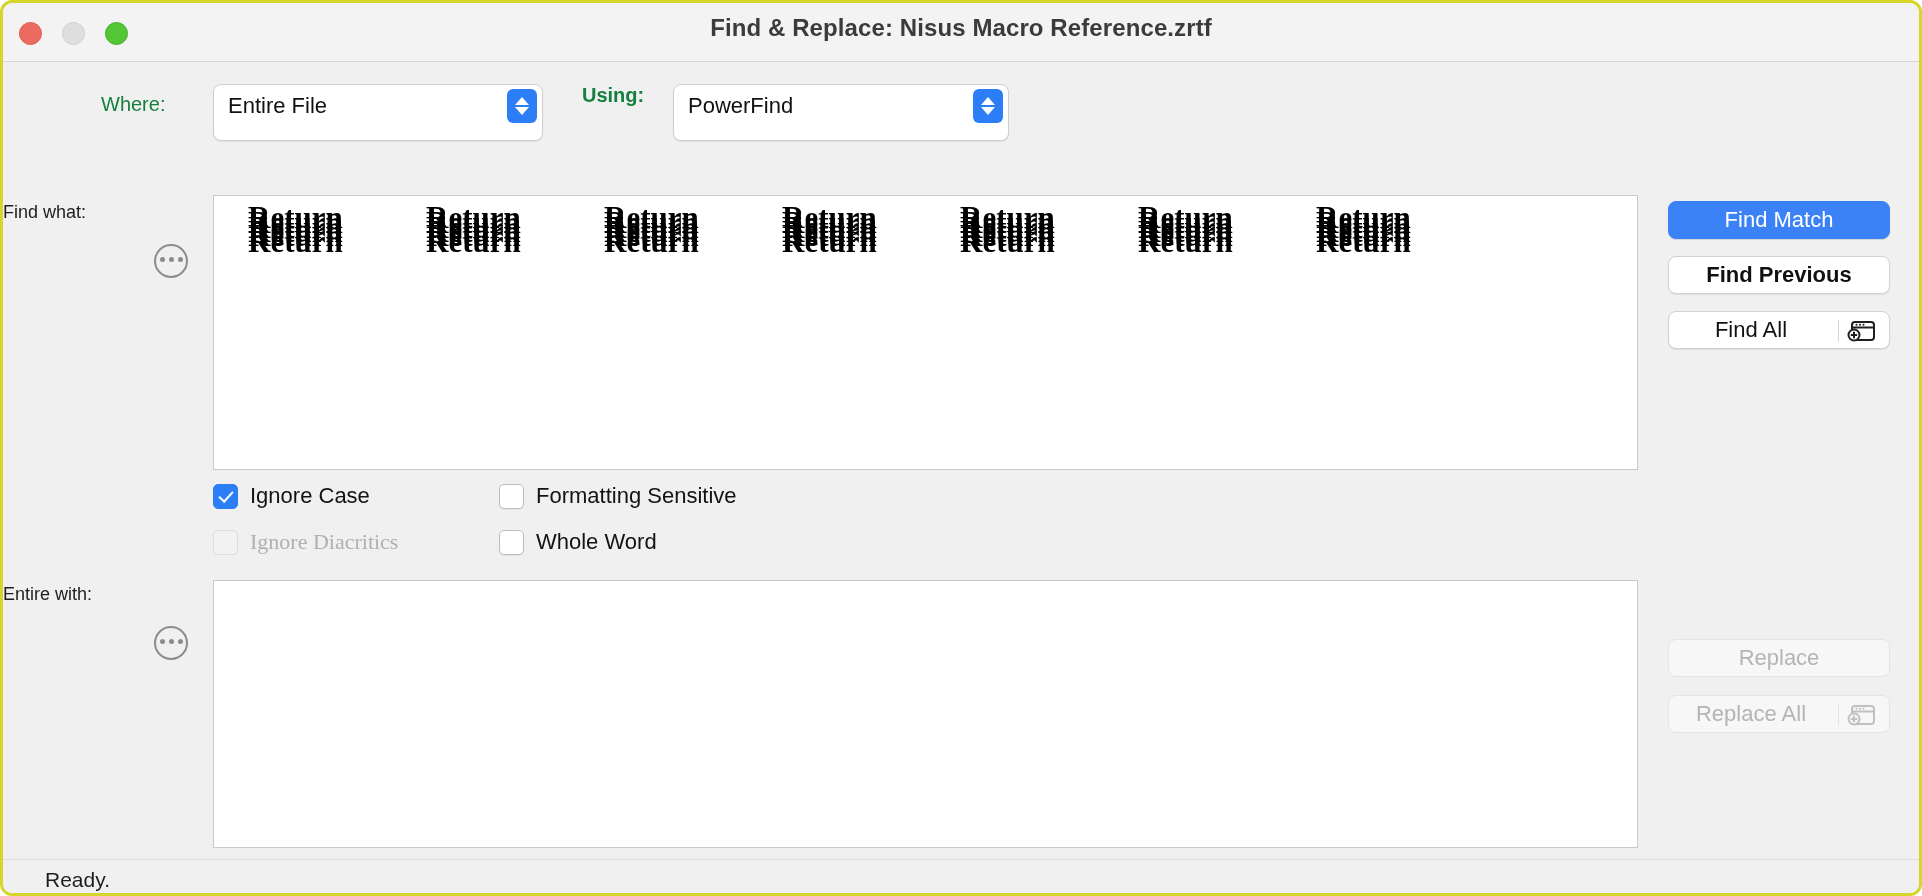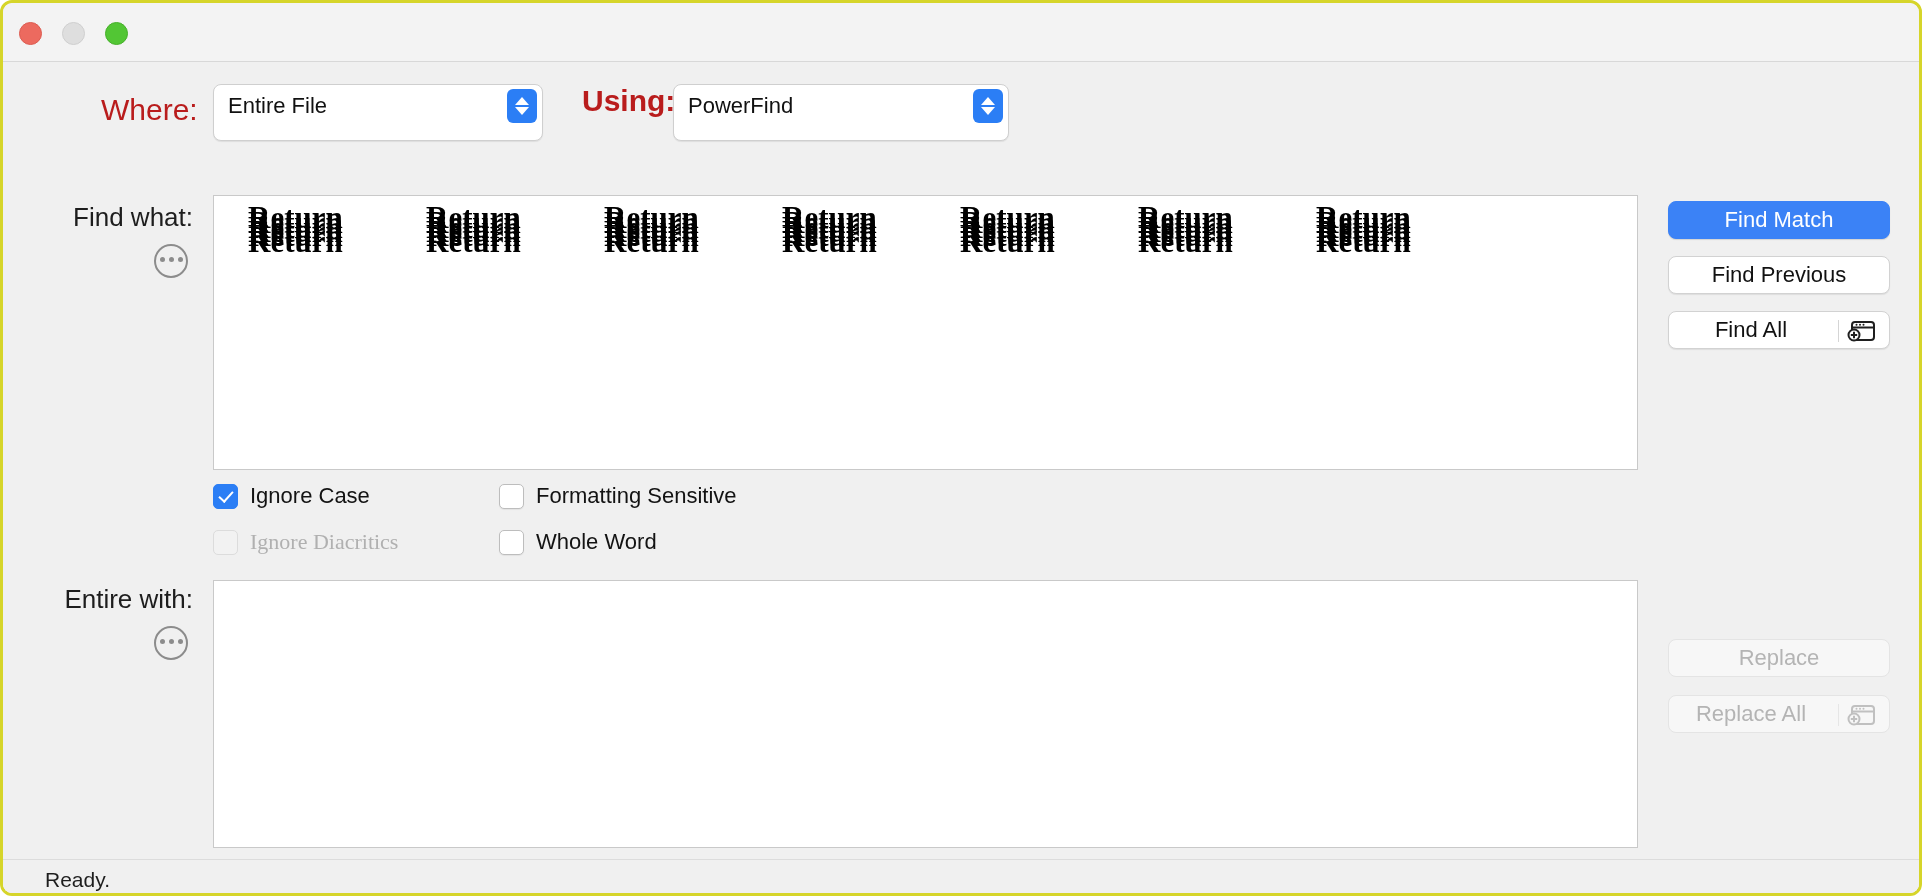--- a/index.html
+++ b/index.html
@@ -73,22 +73,22 @@
 
   
   .toprow {
     position: absolute;
     left: 0;
     top: 22px;
     height: 42px;
   }
   .fieldlabel {
     position: absolute;
-    font-size: 30px;
-    color: #b91c1c;
+    font-size: 20px;
+    color: #15803d;
     white-space: nowrap;
   }
   .popup {
     position: absolute;
     height: 57px;
     background: #ffffff;
     border: 1px solid #cfcfcf;
     border-radius: 8px;
     box-shadow: 0 1px 1px rgba(0,0,0,0.08);
     box-sizing: border-box;
@@ -123,23 +123,22 @@
     border-bottom: 8px solid #ffffff;
   }
   .stepper .chev.down {
     bottom: 8px;
     border-top: 8px solid #ffffff;
   }
 
   
   .sidelabel {
     position: absolute;
-    font-size: 26px;
+    font-size: 18px;
     color: #1d1d1d;
-    text-align: right;
     white-space: nowrap;
   }
   .ellipsis-btn {
     position: absolute;
     width: 34px;
     height: 34px;
     border: 2px solid #8c8c8c;
     border-radius: 50%;
     box-sizing: border-box;
   }
@@ -313,20 +312,21 @@
 <body>
 
 <div class="window">
 
   <div class="titlebar">
     <div class="traffic">
       <div class="light close"></div>
       <div class="light min"></div>
       <div class="light max"></div>
     </div>
+    <div class="title-text">Find &amp; Replace: Nisus Macro Reference.zrtf</div>
   </div>
 
   <div class="content">
 
     <div class="toprow">
       <div class="fieldlabel" style="left:98px; top:9px;">Where:</div>
       <div class="popup" style="left:210px; top:0; width:330px;">
         <div class="ptext">Entire File</div>
         <div class="stepper">
           <div class="chev up"></div>
@@ -449,21 +449,21 @@
       <div class="cblabel">Match Case</div>
     </div>
     <div class="checkrow" style="left:496px; top:800px;">
       <div class="cbox off"></div>
       <div class="cblabel">Replace Formatting</div>
     </div>
 
     <div class="btn primary" style="left:1665px; top:139px;">
       <span class="blabel">Find Match</span>
     </div>
-    <div class="btn normal" style="left:1665px; top:194px;">
+    <div class="btn normal" style="left:1665px; top:194px;font-weight:bold;">
       <span class="blabel">Find Previous</span>
     </div>
     <div class="btn normal has-icon" style="left:1665px; top:249px;">
       <span class="blabel">Find All</span>
       <span class="sep"></span>
       <span class="winicon">
         <svg viewBox="0 0 28 21" width="28" height="21">
           <rect x="5" y="1" width="22" height="18" rx="3" fill="none" stroke="#1f1f1f" stroke-width="2"></rect>
           <line x1="5" y1="6.5" x2="27" y2="6.5" stroke="#1f1f1f" stroke-width="2"></line>
           <circle cx="9.5" cy="3.8" r="1" fill="#1f1f1f"></circle>

